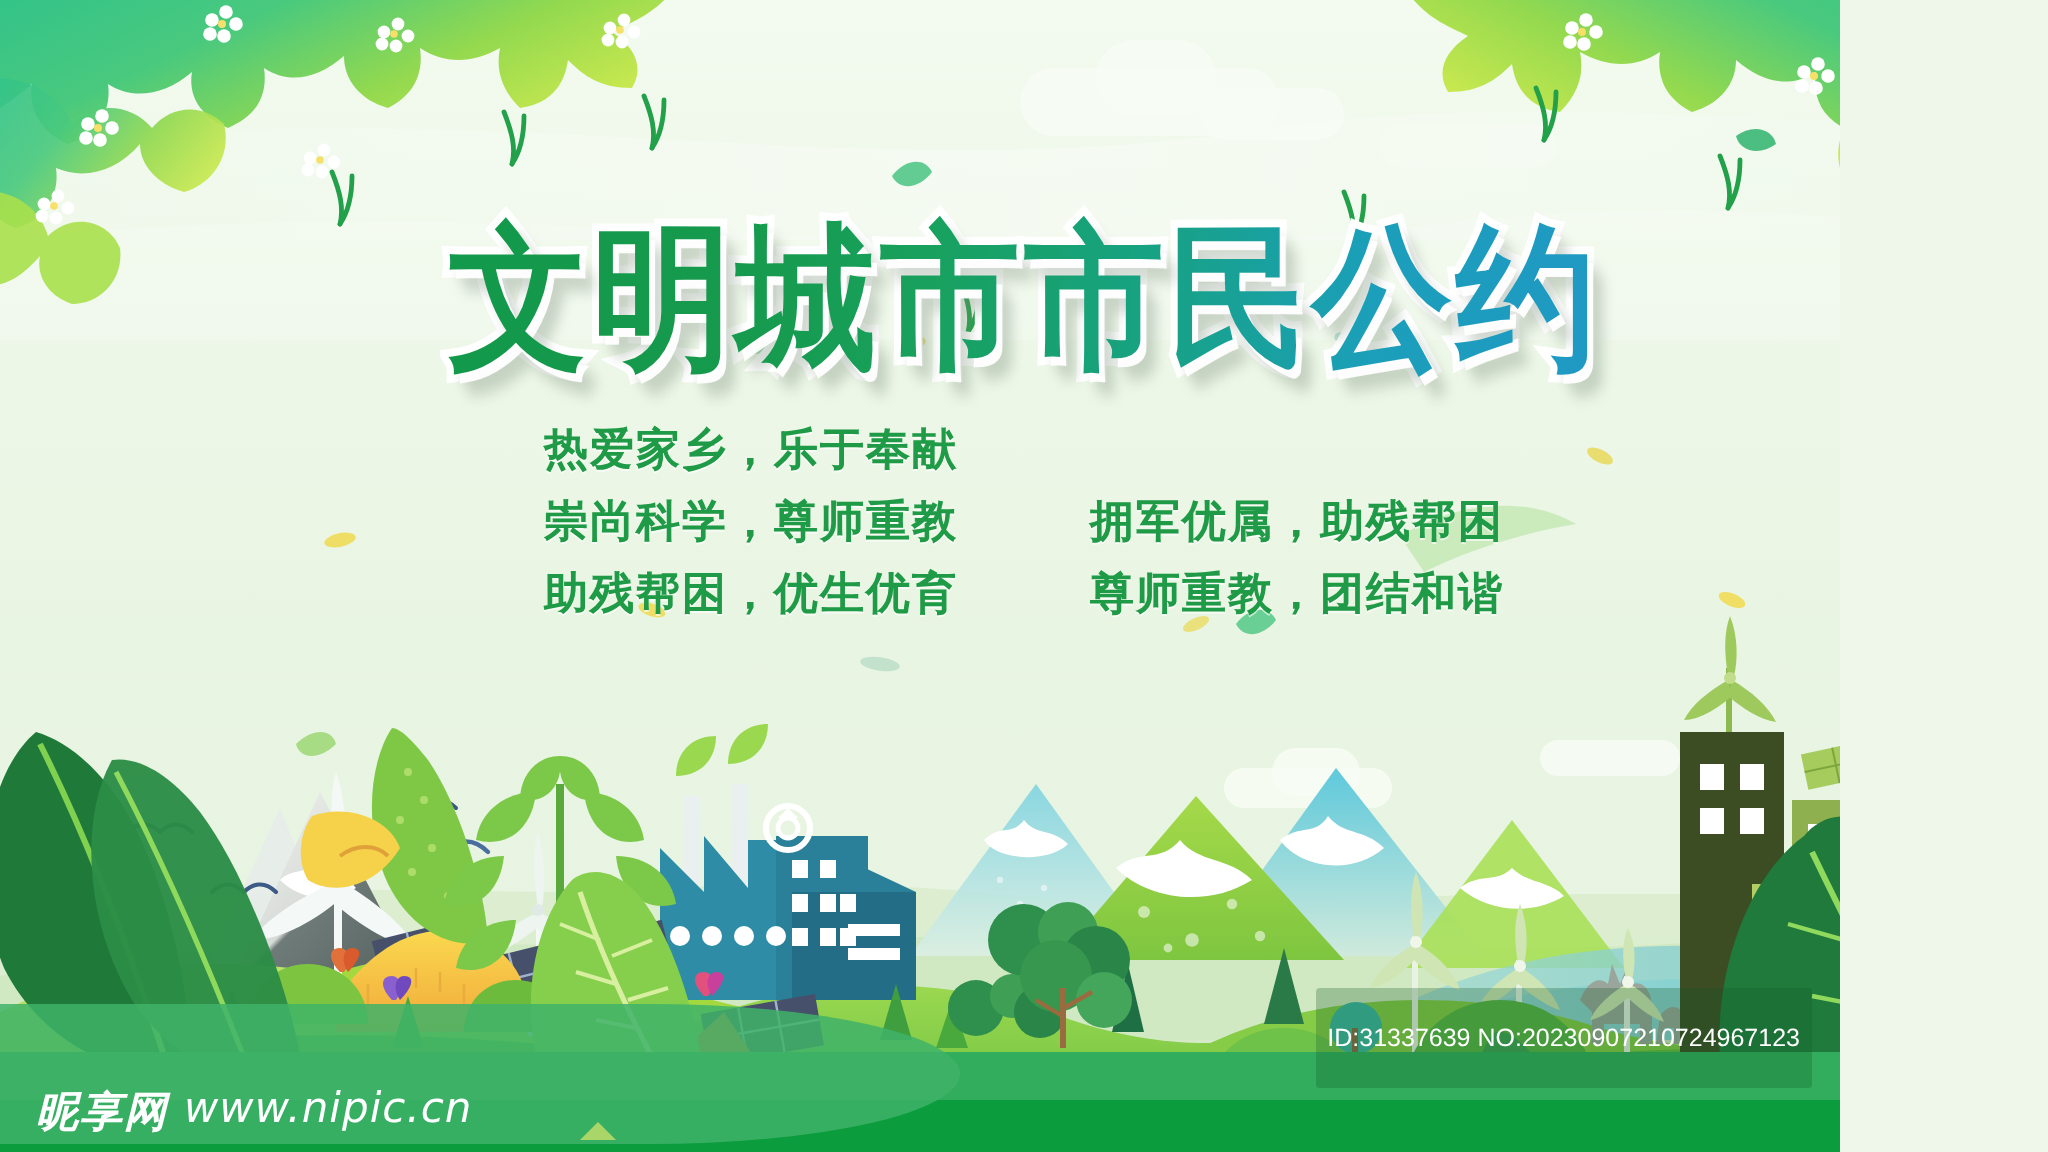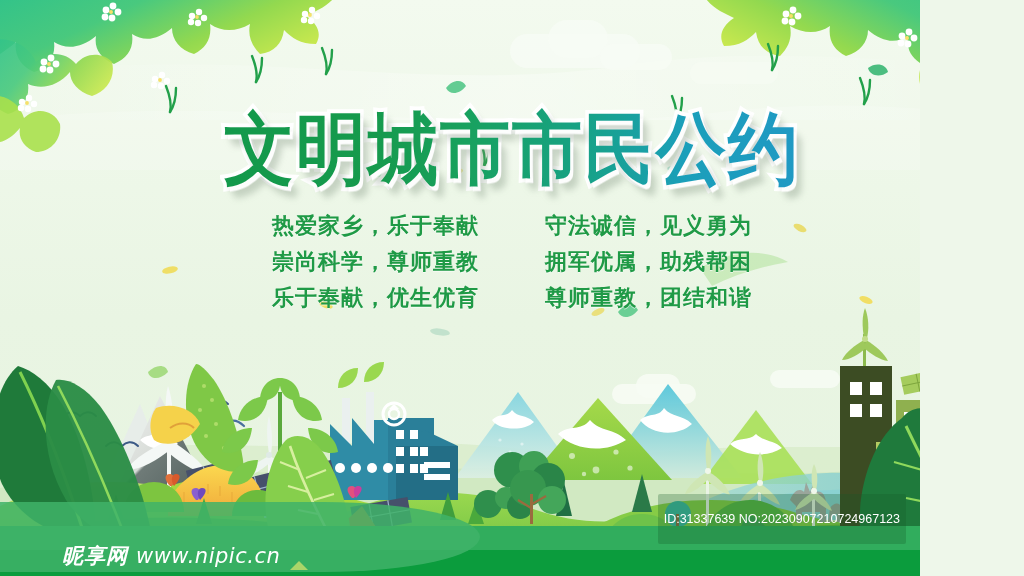--- a/index.html
+++ b/index.html
@@ -51,21 +51,21 @@
     font-family:"DejaVu Sans","Liberation Sans",sans-serif;
     font-size:22px;font-weight:bold;color:#1f9a46;letter-spacing:1px;
     line-height:28px;white-space:nowrap;
     text-shadow:0 1px 0 rgba(255,255,255,.6);
   }
 
   
   #band-light{position:absolute;left:0;bottom:24px;width:1024px;height:26px;background:#31ad5d;z-index:50;}
   #band-dark{position:absolute;left:0;bottom:0;width:1024px;height:26px;background:#0b9c3d;z-index:50;}
   #wm-blob{position:absolute;left:-40px;bottom:4px;width:520px;height:70px;background:#3fb368;border-radius:0 60% 60% 0/0 100% 100% 0;z-index:51;opacity:.85;}
-  #watermark{position:absolute;left:18px;bottom:6px;display:flex;align-items:center;gap:8px;z-index:60;margin-left:44px;}
+  #watermark{position:absolute;left:18px;bottom:6px;display:flex;align-items:flex-start;gap:8px;z-index:60;}
   #wm-logo{
     font-family:"DejaVu Sans","Liberation Sans",sans-serif;
     font-size:21px;font-weight:bold;font-style:italic;color:#ffffff;letter-spacing:1px;
   }
   #wm-url{
     font-family:"DejaVu Sans","Liberation Sans",sans-serif;
     font-size:21px;font-style:italic;color:#ffffff;letter-spacing:.5px;
   }
   #idline{
     position:absolute;right:14px;bottom:32px;z-index:60;
@@ -316,24 +316,23 @@
     <span>文明城市市民公约</span>
   </div>
   <div id="title-wrap">
     <div id="title">文明城市市民公约</div>
   </div>
 
   <div id="creed">
     <div class="creed-col">
       <div class="creed-line">热爱家乡，乐于奉献</div>
       <div class="creed-line">崇尚科学，尊师重教</div>
-      <div class="creed-line">乐于奉献，优生优育</div>
+      <div class="creed-line">助残帮困，优生优育</div>
     </div>
     <div class="creed-col">
-      <div class="creed-line">守法诚信，见义勇为</div>
       <div class="creed-line">拥军优属，助残帮困</div>
       <div class="creed-line">尊师重教，团结和谐</div>
     </div>
   </div>
 
   <svg class="layer" viewBox="0 0 1024 576" preserveAspectRatio="none" style="z-index:20;">
     <defs>
       <linearGradient id="mtnBlue" x1="0" y1="0" x2="0" y2="1">
         <stop offset="0%" stop-color="#56c6da"></stop>
           <stop offset="100%" stop-color="#cfeadd"></stop>

